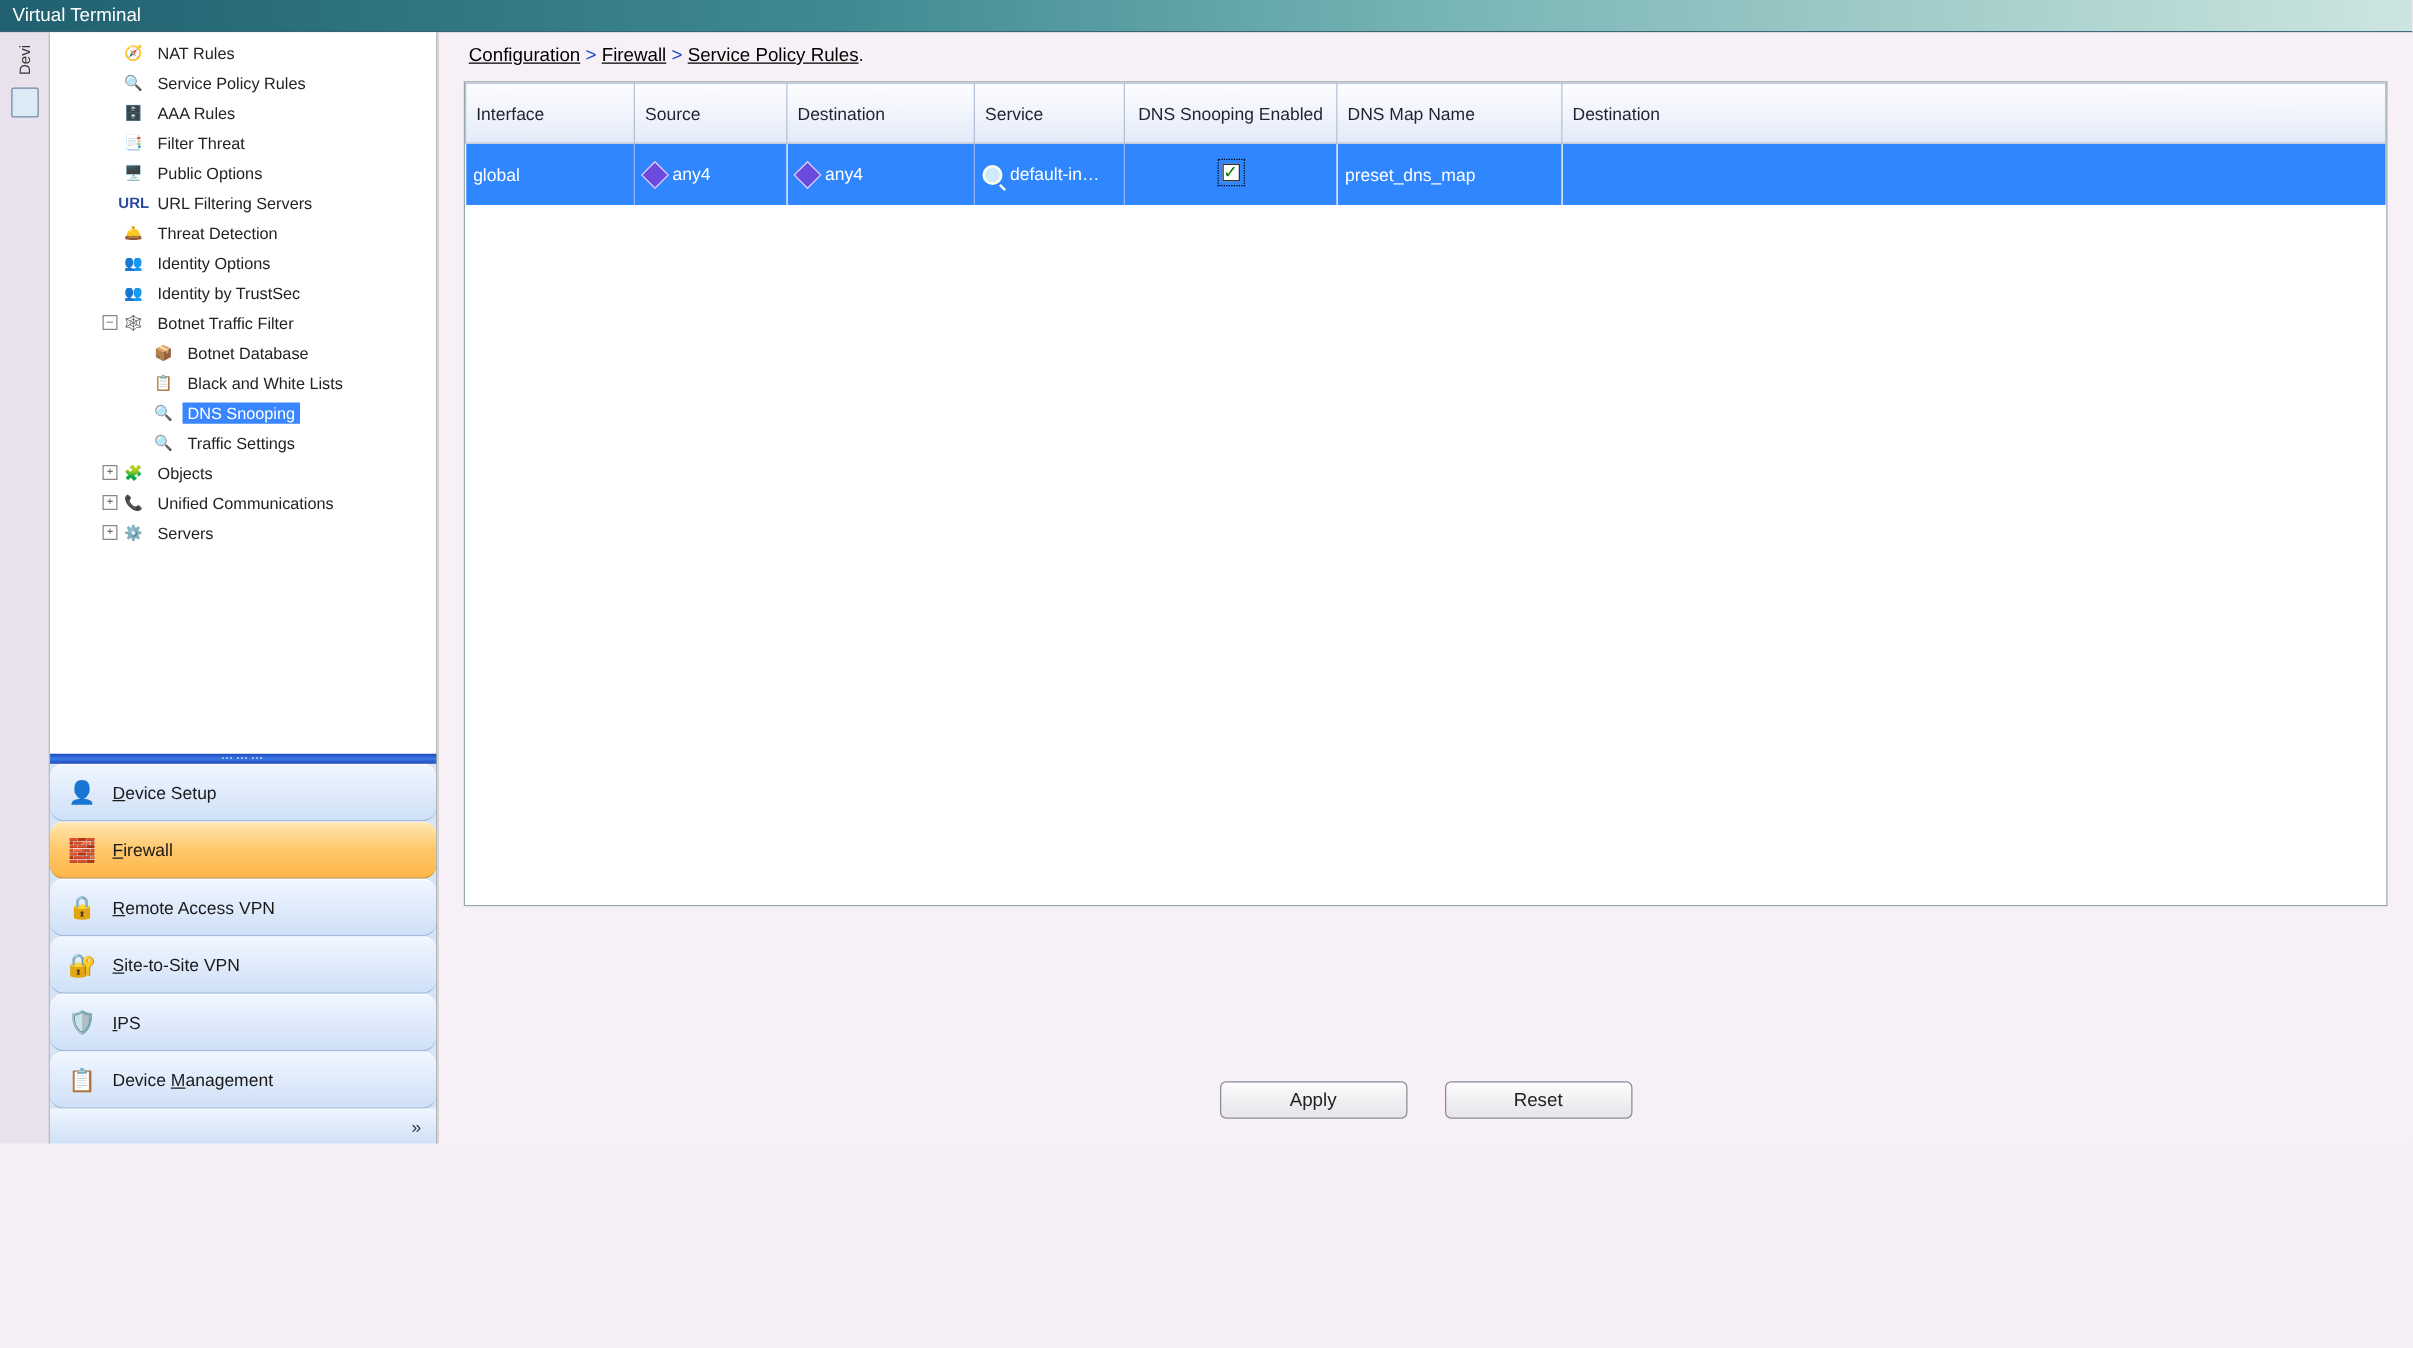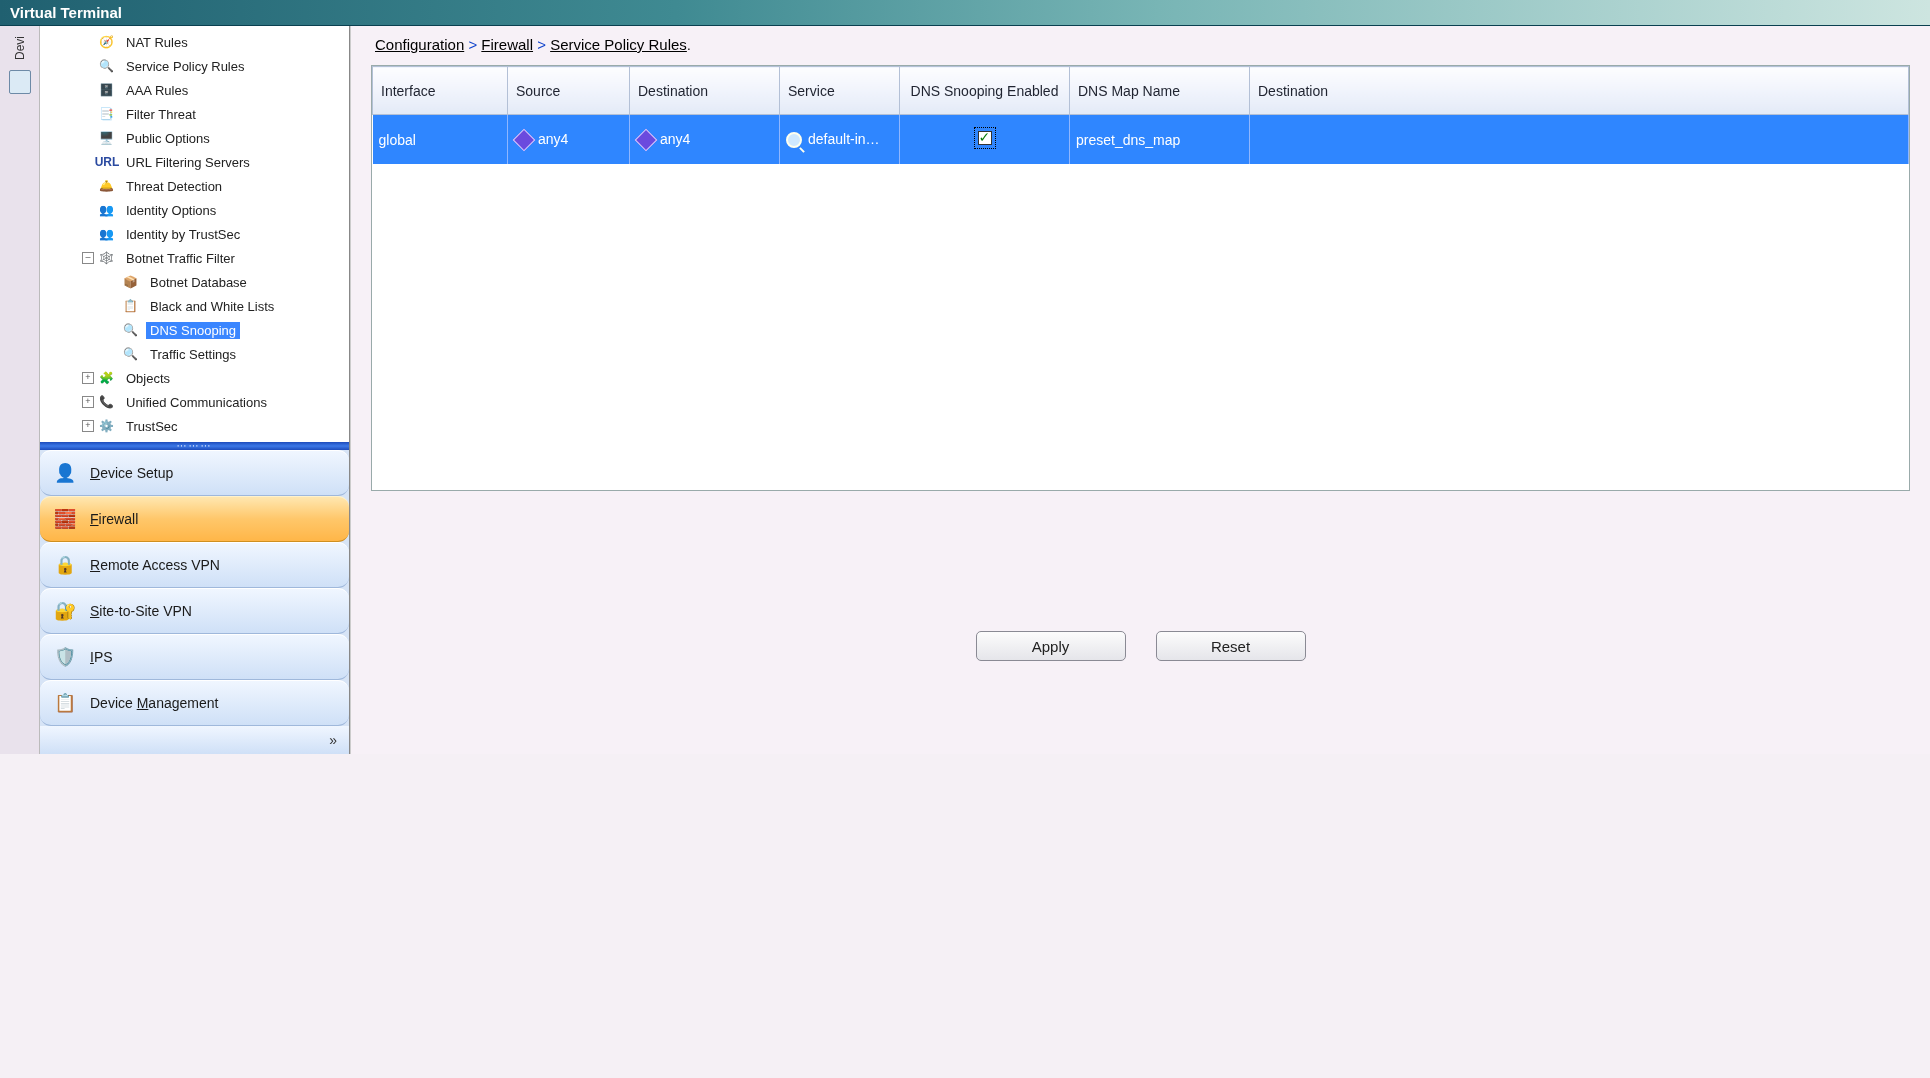--- a/index.html
+++ b/index.html
@@ -9,21 +9,21 @@
     font-size: 13px;
     background: #f5f0f5;
     color: #222;
   }
   .window {
     width: 1930px;
   }
   .titlebar {
     background: linear-gradient(90deg,#206070 0%, #3f8a92 35%, #78b5b5 60%, #cde5e0 100%);
     color: #fff;
-    font-weight: bold;
+    font-weight: normal;
     padding: 4px 10px;
     font-size: 15px;
     border-bottom: 1px solid #0a4050;
   }
   .client {
     display: flex;
     background: #f5f0f5;
   }
   .leftstub {
     width: 40px;
@@ -165,21 +165,21 @@
     color:#1144cc;
     font-size:15px;
   }
   .breadcrumbs a { color:#000000; text-decoration:underline; }
   .breadcrumbs span.sep { color:#1144cc; }
   .breadcrumbs span.dot { color:#222; text-decoration:none; }
 
   .tablewrap {
     border:1px solid #9aa;
     background:#fff;
-    height: 426px;
+    height: 660px;
     overflow:hidden;
   }
   table.grid {
     width:100%;
     border-collapse:collapse;
     table-layout:fixed;
   }
   table.grid th {
     background: linear-gradient(#fdfdff,#eef2fb 60%,#e3eaf7);
     border:1px solid #b3c0d6;
@@ -384,21 +384,21 @@
             <span class="tlabel">Objects</span>
           </div>
           <div class="tnode ind1 ">
             <span class="toggle ">+</span>
             <span class="ticon ic-comm">📞</span>
             <span class="tlabel">Unified Communications</span>
           </div>
           <div class="tnode ind1 ">
             <span class="toggle ">+</span>
             <span class="ticon ic-adv">⚙️</span>
-            <span class="tlabel">TrustSec</span>
+            <span class="tlabel">Servers</span>
           </div>
         </div>
 
       <div class="splitter"></div>
 
       <div class="navpanels" id="navpanels">
           <div class="navitem ">
             <span class="nicon ni-device"></span>
             <span class="nlabel"><u>D</u>evice Setup</span>
           </div>

